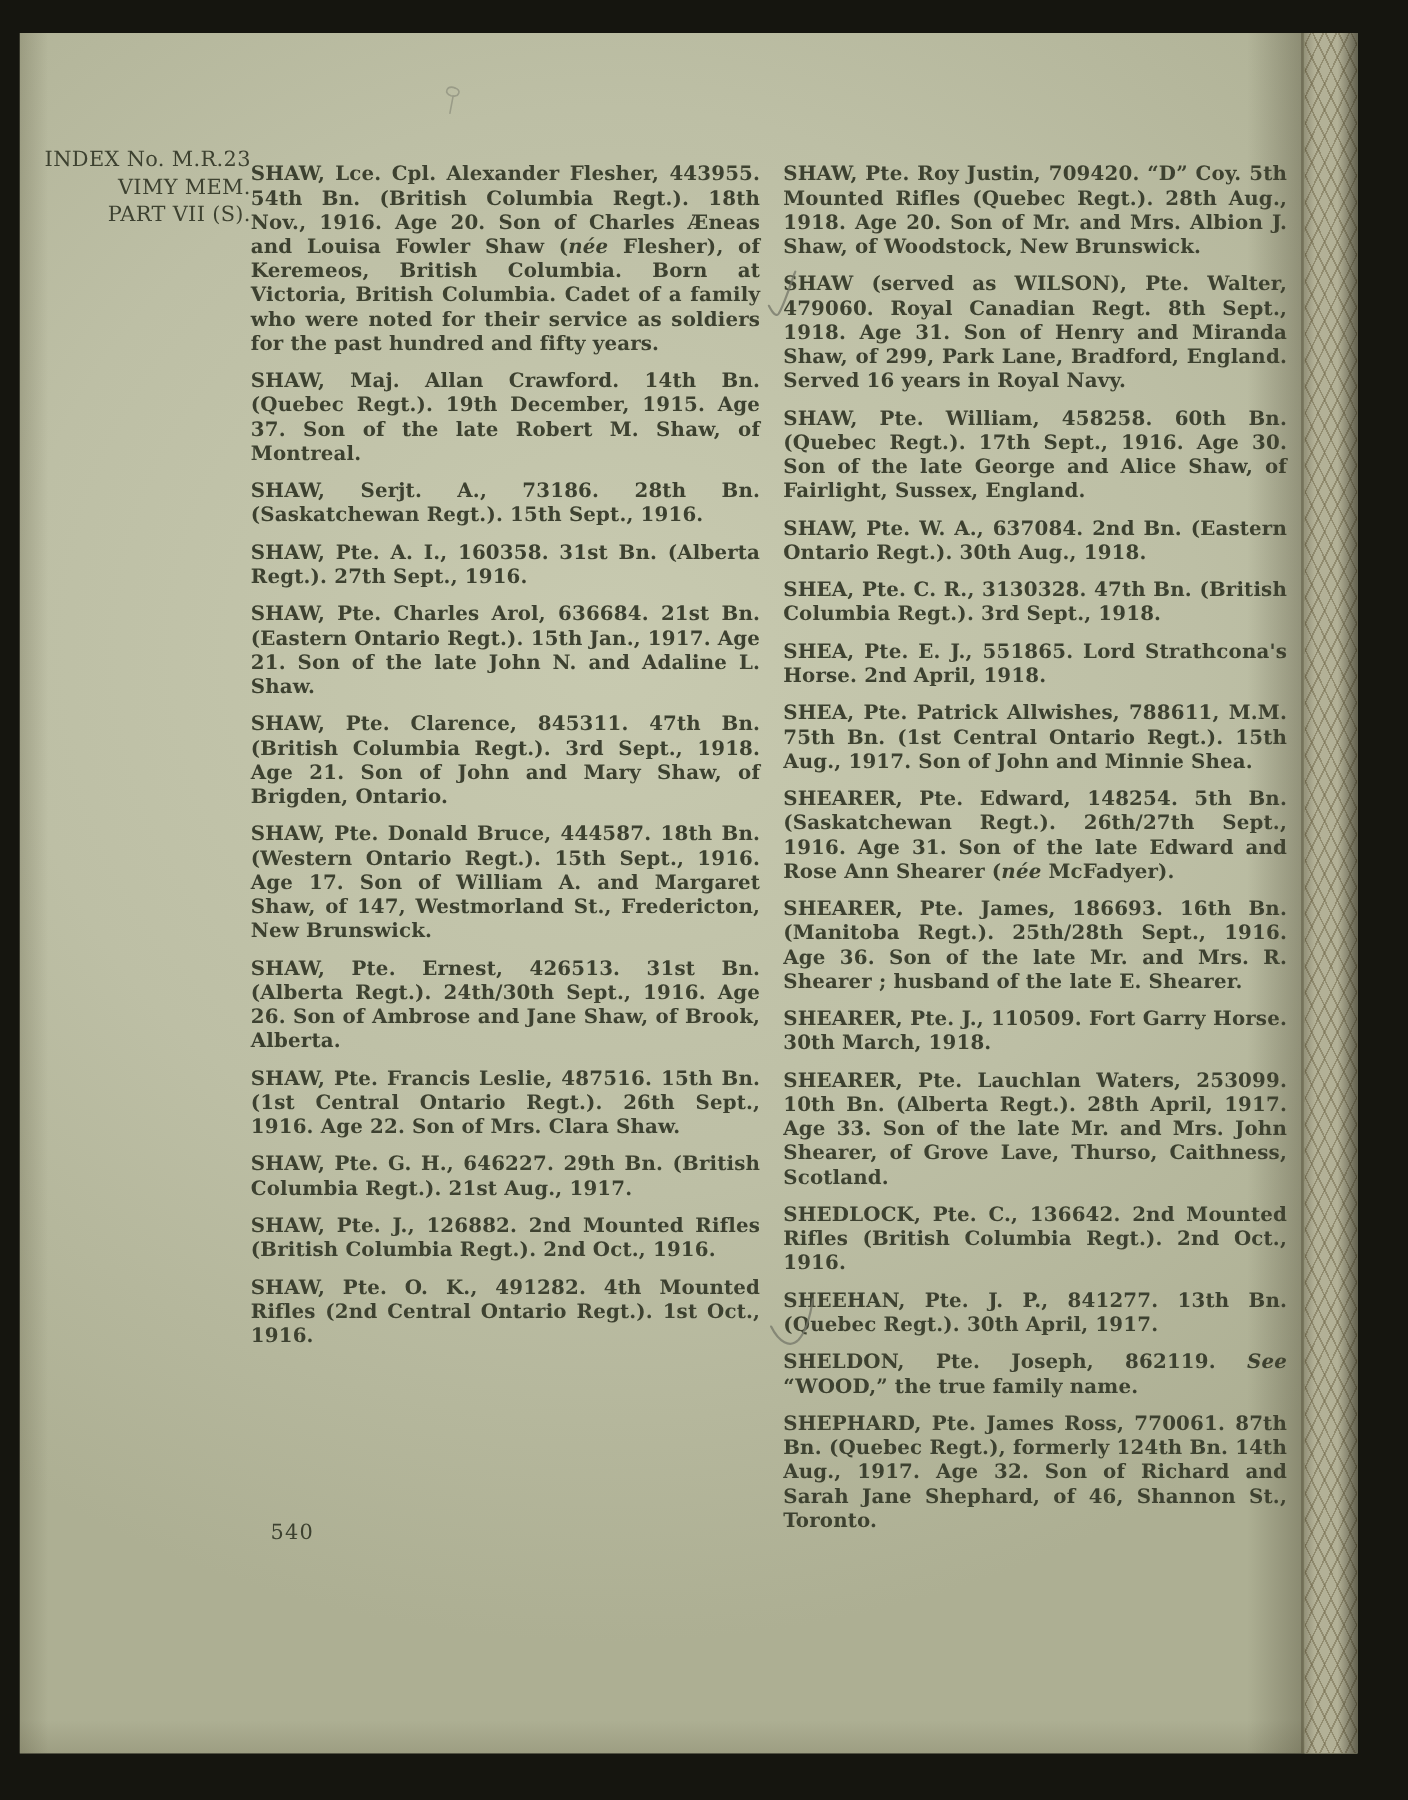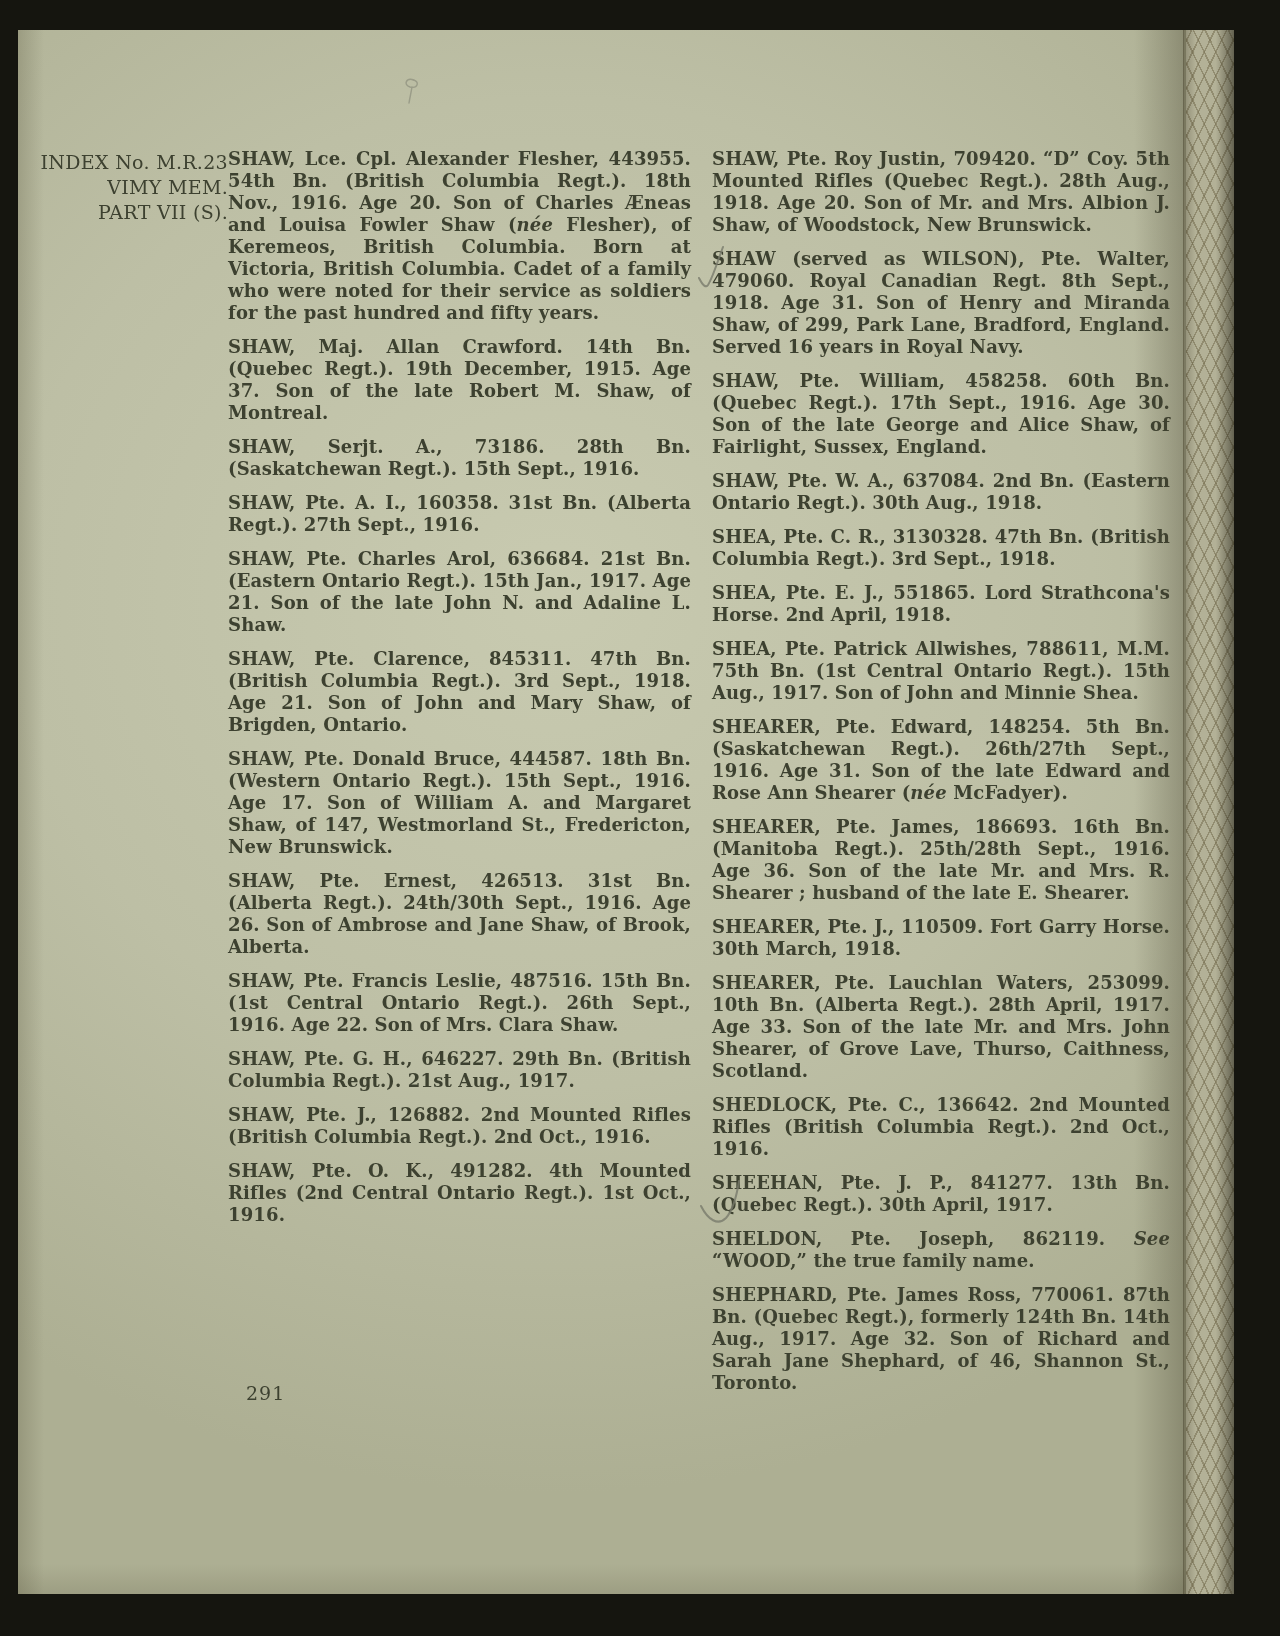--- a/index.html
+++ b/index.html
@@ -26,21 +26,21 @@
   }
   .binding-strip{
     position:absolute;left:1168px;top:0;width:48px;height:1564px;
     background:
       linear-gradient(to right, rgba(60,56,38,.25) 0%, rgba(60,56,38,0) 20%, rgba(35,33,22,0) 62%, rgba(35,33,22,.55) 100%),
       repeating-linear-gradient(64deg,  rgba(118,110,80,0) 0 9px,  rgba(118,110,80,.55) 9px 10.5px),
       repeating-linear-gradient(-64deg, rgba(118,110,80,0) 0 9px,  rgba(118,110,80,.55) 9px 10.5px);
     background-color:#b3b197;
   }
   .margin-header{
-    position:absolute;left:12px;top:120px;width:198px;
+    position:absolute;left:12px;top:103px;width:198px;
     text-align:right;font-size:19px;line-height:25px;letter-spacing:.3px;
     color:#3d4130;
   }
   .col{
     position:absolute;top:118px;color:#3d4130;
     font-size:18px;line-height:22px;letter-spacing:.15px;
   }
   .col-left{left:210px;width:463px;}
   .col-right{left:694px;width:458px;}
   .col p.entry{margin:0 0 12px 0;text-align:justify;font-weight:bold;}
@@ -91,21 +91,21 @@
       <p class="entry">SHEARER, Pte. Edward, 148254. 5th Bn. (Saskatchewan Regt.). 26th/27th Sept., 1916. Age 31. Son of the late Edward and Rose Ann Shearer (<i>née</i> McFadyer).</p>
       <p class="entry">SHEARER, Pte. James, 186693. 16th Bn. (Manitoba Regt.). 25th/28th Sept., 1916. Age 36. Son of the late Mr. and Mrs. R. Shearer ; husband of the late E. Shearer.</p>
       <p class="entry">SHEARER, Pte. J., 110509. Fort Garry Horse. 30th March, 1918.</p>
       <p class="entry">SHEARER, Pte. Lauchlan Waters, 253099. 10th Bn. (Alberta Regt.). 28th April, 1917. Age 33. Son of the late Mr. and Mrs. John Shearer, of Grove Lave, Thurso, Caithness, Scotland.</p>
       <p class="entry">SHEDLOCK, Pte. C., 136642. 2nd Mounted Rifles (British Columbia Regt.). 2nd Oct., 1916.</p>
       <p class="entry">SHEEHAN, Pte. J. P., 841277. 13th Bn. (Quebec Regt.). 30th April, 1917.</p>
       <p class="entry">SHELDON, Pte. Joseph, 862119. <i>See</i> “WOOD,” the true family name.</p>
       <p class="entry">SHEPHARD, Pte. James Ross, 770061. 87th Bn. (Quebec Regt.), formerly 124th Bn. 14th Aug., 1917. Age 32. Son of Richard and Sarah Jane Shephard, of 46, Shannon St., Toronto.</p>
     </div>
 
-  <div class="page-number">291</div>
+  <div class="page-number">540</div>
 
   <svg class="pencil faint" style="left:380px;top:46px;" width="34" height="34" viewBox="0 0 34 34">
     <path d="M16 4 C8 1 5 9 12 11 C20 13 22 5 15 4 M14 11 C13 17 12 21 11 27"></path>
   </svg>
 
   <svg class="pencil" style="left:678px;top:214px;" width="30" height="52" viewBox="0 0 30 52">
     <path d="M3 34 C7 42 10 44 12 41 C17 33 22 16 27 3"></path>
   </svg>
 
   <svg class="pencil" style="left:680px;top:1148px;" width="44" height="52" viewBox="0 0 44 52">

